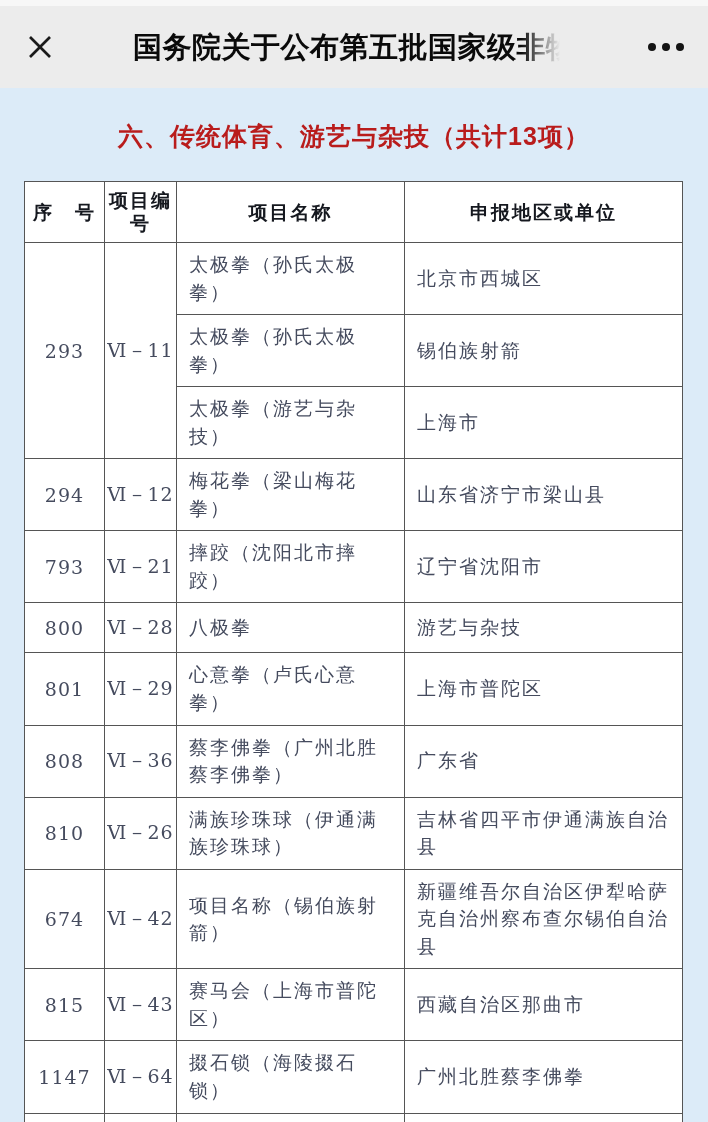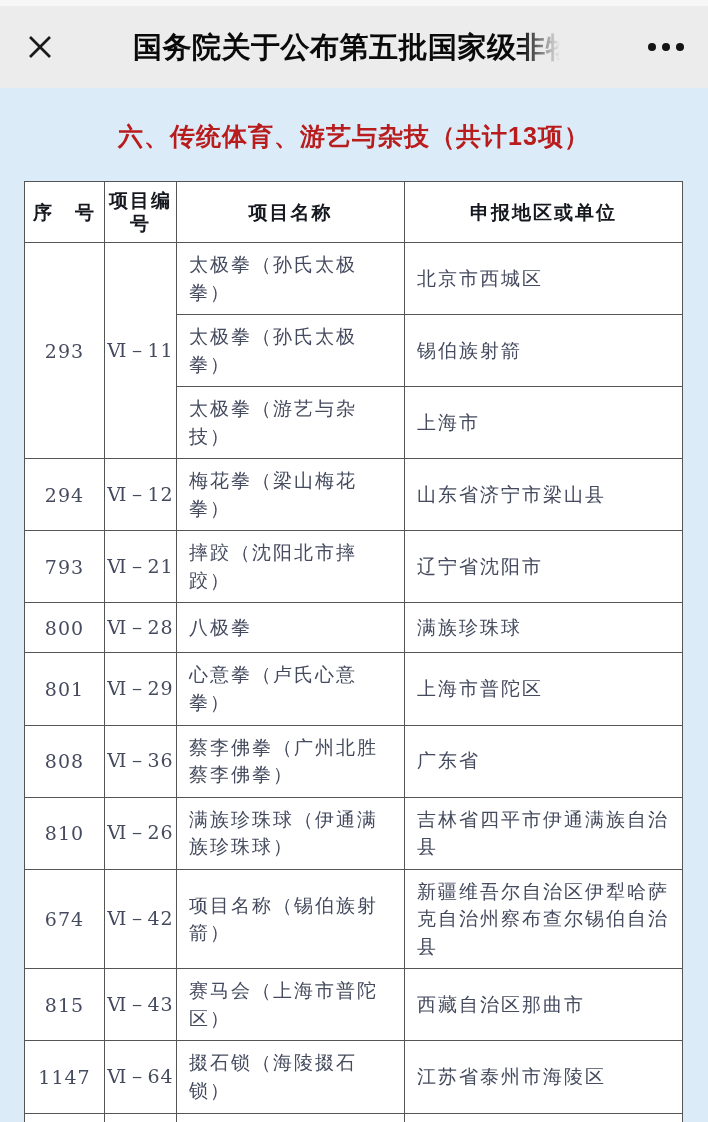--- a/index.html
+++ b/index.html
@@ -143,21 +143,21 @@
         <tr>
           <td class="seq-cell" rowspan="1">793</td>
           <td class="code-cell" rowspan="1">Ⅵ－21</td>
           <td class="name-cell">摔跤（沈阳北市摔跤）</td>
           <td class="region-cell">辽宁省沈阳市</td>
         </tr>
         <tr>
           <td class="seq-cell" rowspan="1">800</td>
           <td class="code-cell" rowspan="1">Ⅵ－28</td>
           <td class="name-cell">八极拳</td>
-          <td class="region-cell">满族珍珠球</td>
+          <td class="region-cell">游艺与杂技</td>
         </tr>
         <tr>
           <td class="seq-cell" rowspan="1">801</td>
           <td class="code-cell" rowspan="1">Ⅵ－29</td>
           <td class="name-cell">心意拳（卢氏心意拳）</td>
           <td class="region-cell">上海市普陀区</td>
         </tr>
         <tr>
           <td class="seq-cell" rowspan="1">808</td>
           <td class="code-cell" rowspan="1">Ⅵ－36</td>
@@ -179,21 +179,21 @@
         <tr>
           <td class="seq-cell" rowspan="1">815</td>
           <td class="code-cell" rowspan="1">Ⅵ－43</td>
           <td class="name-cell">赛马会（上海市普陀区）</td>
           <td class="region-cell">西藏自治区那曲市</td>
         </tr>
         <tr>
           <td class="seq-cell" rowspan="1">1147</td>
           <td class="code-cell" rowspan="1">Ⅵ－64</td>
           <td class="name-cell">掇石锁（海陵掇石锁）</td>
-          <td class="region-cell">江苏省泰州市海陵区</td>
+          <td class="region-cell">广州北胜蔡李佛拳</td>
         </tr>
         <tr>
           <td class="seq-cell" rowspan="1">1152</td>
           <td class="code-cell" rowspan="1">Ⅵ－69</td>
           <td class="name-cell">花毽（穆氏花毽）</td>
           <td class="region-cell">天津市北辰区</td>
         </tr>
       </tbody>
   </table>
 </div>

